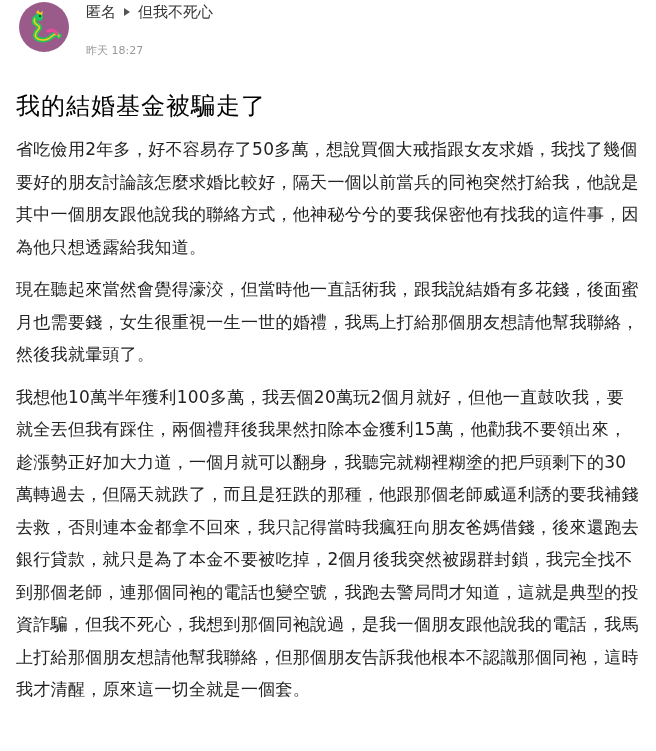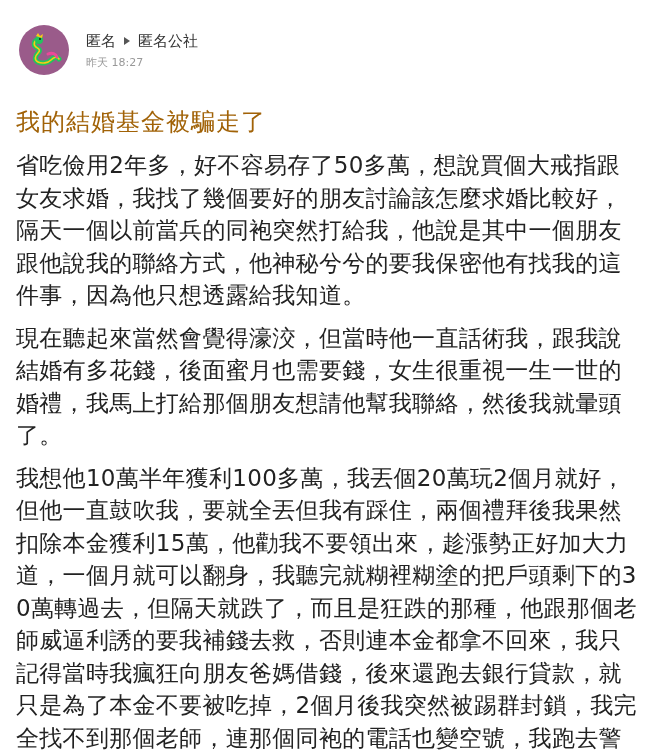--- a/index.html
+++ b/index.html
@@ -13,23 +13,23 @@
       overflow: hidden;
       font-family: "DejaVu Sans", "Liberation Sans", sans-serif;
       color: #222222;
     }
     .post {
       padding: 0 16px 0 16px;
       position: relative;
     }
     .post-header {
       display: flex;
-      align-items: center;
+      align-items: flex-start;
       height: 64px;
-      padding-top: 18px;
+      padding-top: 2px;
     }
     .avatar {
       width: 50px;
       height: 50px;
       border-radius: 50%;
       background: #9a5b8a;
       display: flex;
       align-items: center;
       justify-content: center;
       flex-shrink: 0;
@@ -55,37 +55,37 @@
       width: 0;
       height: 0;
       border-top: 4px solid transparent;
       border-bottom: 4px solid transparent;
       border-left: 6px solid #555555;
       margin: 0 8px 0 8px;
     }
     .timestamp {
       font-size: 11px;
       color: #999999;
-      margin-top: 5px;
+      margin-top: 22px;
       line-height: 14px;
     }
     .title {
       font-size: 24px;
       font-weight: normal;
-      color: #a16207;
+      color: #000000;
       margin: 23px 0 0 0;
       line-height: 34px;
       letter-spacing: 1px;
     }
     .body-text {
       margin-top: 10px;
     }
     .body-text p {
       margin: 0 0 10px 0;
-      font-size: 23px;
+      font-size: 17px;
       line-height: 32.5px;
       color: #222222;
       letter-spacing: 0.3px;
       text-align: left;
       word-break: break-all;
     }
   </style>
 </head>
 <body>
 
@@ -103,21 +103,21 @@
 
           <path d="M24 24 C28 22 32 24 33 27" fill="none" stroke="#ec4899" stroke-width="3" stroke-linecap="round"></path>
           <circle cx="16" cy="9" r="0.9" fill="#111"></circle>
         </svg>
       </span>
     </div>
     <div class="meta">
       <div class="author-line">
         <span>匿名</span>
         <span class="sep"></span>
-        <span>匿名公社</span>
+        <span>但我不死心</span>
       </div>
       <div class="timestamp">昨天 18:27</div>
     </div>
   </div>
 
   <h1 class="title">我的結婚基金被騙走了</h1>
 
   <div class="body-text">
     <p>省吃儉用2年多，好不容易存了50多萬，想說買個大戒指跟女友求婚，我找了幾個要好的朋友討論該怎麼求婚比較好，隔天一個以前當兵的同袍突然打給我，他說是其中一個朋友跟他說我的聯絡方式，他神秘兮兮的要我保密他有找我的這件事，因為他只想透露給我知道。</p>
     <p>現在聽起來當然會覺得濠洨，但當時他一直話術我，跟我說結婚有多花錢，後面蜜月也需要錢，女生很重視一生一世的婚禮，我馬上打給那個朋友想請他幫我聯絡，然後我就暈頭了。</p>

